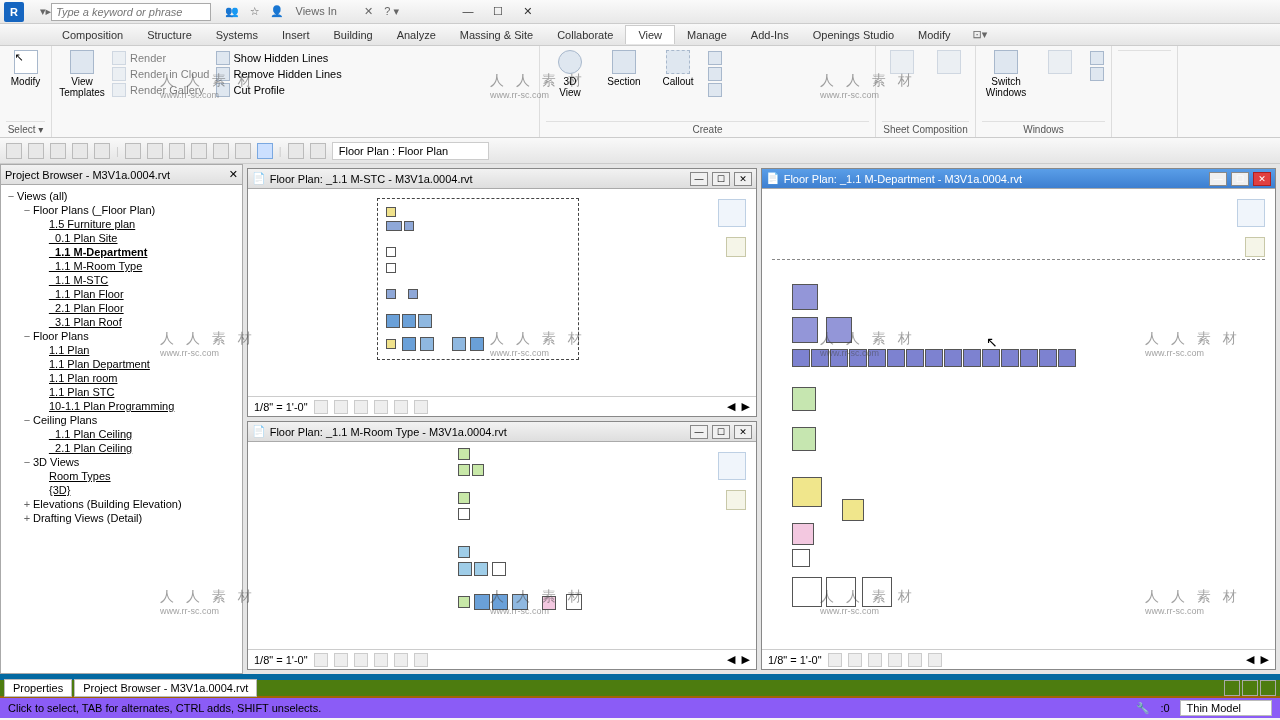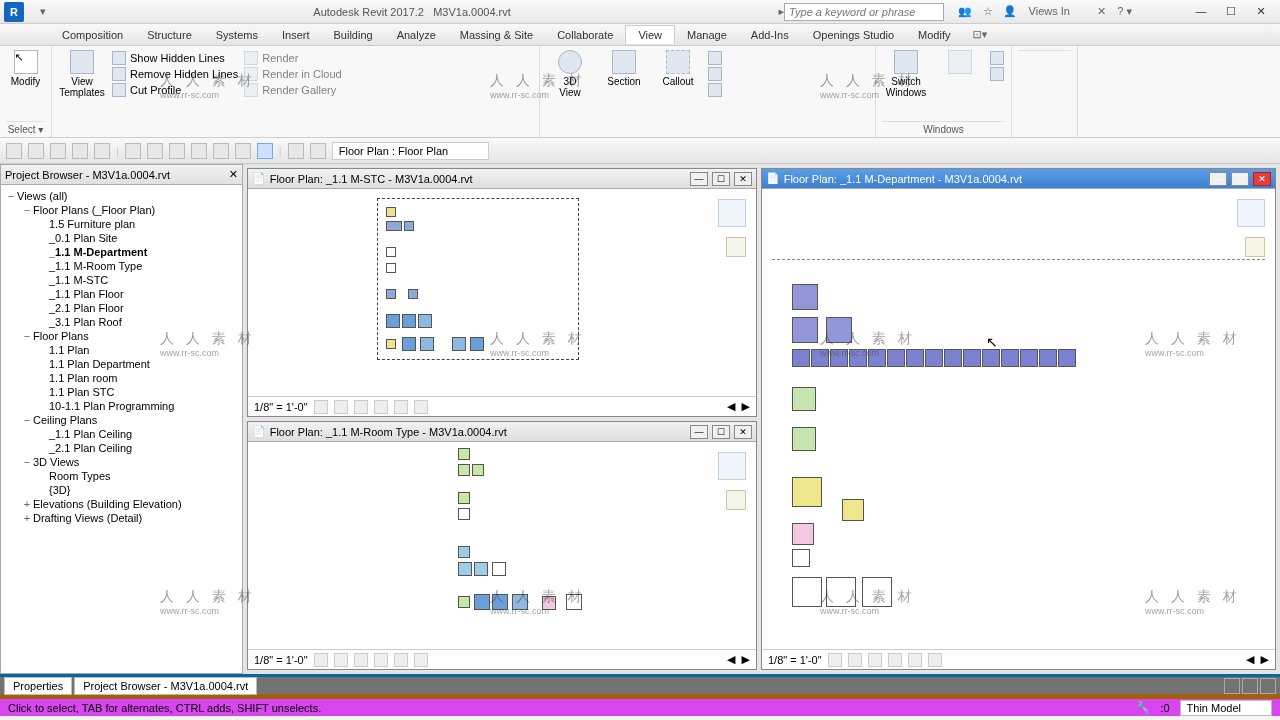--- a/index.html
+++ b/index.html
@@ -33,58 +33,55 @@
 .qa-bar .ic { width: 16px; height: 16px; background: #e8e8e8; border: 1px solid #bbb; cursor: pointer; }
 .qa-bar .toggled { background: #cce0ff; border: 1px solid #7aa8e0; }
 
 .workspace { display: flex; height: 510px; }
 .browser { width: 243px; background: #fff; border: 1px solid #aaa; display: flex; flex-direction: column; }
 .browser-head { height: 20px; background: linear-gradient(#f2f2f2, #e0e0e0); display: flex; align-items: center; justify-content: space-between; padding: 0 4px; border-bottom: 1px solid #aaa; }
 .browser-tree { flex: 1; overflow: auto; padding: 4px 0; }
 .tree-item { padding: 1px 2px; cursor: pointer; white-space: nowrap; display: flex; align-items: center; }
 .tree-item .exp { display: inline-block; width: 12px; text-align: center; color: #666; }
 .tree-item.active { font-weight: bold; }
-.ti0 { padding-left: 4px; } .ti1 { padding-left: 20px; } .ti2 { padding-left: 36px; }
+.ti0 { padding-left: 4px; } .ti1 { padding-left: 20px; } .ti2 { padding-left: 36px; text-decoration: underline; }
 
 .canvas-area { flex: 1; background: #e5e5e5; position: relative; padding: 4px; display: grid; grid-template-columns: 510px 1fr; grid-template-rows: 1fr 1fr; gap: 4px; }
 .vwin { background: #fff; border: 1px solid #888; display: flex; flex-direction: column; position: relative; }
 .vwin.active > .vwin-head { background: linear-gradient(#5a9ee8, #3d7fd0); color: #fff; }
 .vwin-head { height: 20px; background: linear-gradient(#f2f2f2, #dedede); display: flex; align-items: center; padding: 0 4px; border-bottom: 1px solid #aaa; gap: 4px; }
 .vwin-head .spacer { flex: 1; }
 .vwin-head .wb { width: 18px; height: 14px; border: 1px solid #888; background: #f0f0f0; cursor: pointer; display: flex; align-items: center; justify-content: center; font-size: 9px; }
 .vwin.active .wb.close { background: #e04040; border-color: #b02020; color: #fff; }
 .vwin-body { flex: 1; position: relative; overflow: hidden; }
 .vwin-foot { height: 20px; border-top: 1px solid #ccc; display: flex; align-items: center; padding: 0 6px; gap: 6px; }
 .vwin-foot .ic { width: 14px; height: 14px; background: #eee; border: 1px solid #ccc; }
 .right-win { grid-row: span 2; }
 
 .drawing { position: absolute; }
 .box { position: absolute; border: 1px solid #555; }
 .sel { outline: 1px dashed #444; }
 .nav-cube { position: absolute; top: 10px; right: 10px; width: 28px; height: 28px; background: #eef4fb; border: 1px solid #b3c8e0; opacity: .85; }
 .nav-wheel { position: absolute; top: 48px; right: 10px; width: 20px; height: 20px; background: #f5f5e8; border: 1px solid #c8c8a8; }
 
-.bottom-tabs { height: 20px; background: #737373; border-top: 3px solid #0369a1; display: flex; align-items: center; padding: 8px 4px; gap: 2px; }
+.bottom-tabs { height: 20px; background: #4d7c0f; border-top: 6px solid #0369a1; display: flex; align-items: center; padding: 8px 4px; gap: 2px; }
 .bottom-tabs .btab { padding: 2px 8px; background: #fff; border: 1px solid #bbb; cursor: pointer; }
-.status-bar { height: 22px; background: #d946ef; border-top: 5px solid #a16207; display: flex; align-items: center; padding: 0 8px; gap: 10px; }
+.status-bar { height: 22px; background: #8b5cf6; border-top: 2px solid #a16207; display: flex; align-items: center; padding: 0 8px; gap: 10px; }
 .status-bar .fill { flex: 1; }
 
 .watermark { position: absolute; pointer-events: none; color: #444; opacity: .5; font-family: sans-serif; }
 .watermark .cn { font-size: 14px; letter-spacing: 4px; }
 .watermark .en { font-size: 9px; }
 </style>
 </head>
 <body>
 
 <div class="title-bar">
   <div class="app-icon">R</div>
   <span style="margin-left:8px;color:#666;">▾</span>
-  <div class="title-text">
-    <span>Autodesk Revit 2017.2</span>&nbsp;&nbsp;&nbsp;<span>M3V1a.0004.rvt</span>
-  </div>
   <span style="color:#666;">▸</span>
   <input class="search" placeholder="Type a keyword or phrase" style="">
   <div class="icons">
     <span>👥</span>
     <span>☆</span>
     <span>👤</span>
     <span>Views In</span>
     <span style="margin-left:20px;">✕</span>
     <span>? ▾</span>
   </div>
@@ -123,46 +120,46 @@
     <div class="panel-label">Select ▾</div>
   </div>
 
   <div class="ribbon-panel" style="width:488px;">
     <div class="panel-content">
       <div class="big-btn">
         <div class="ic"></div>
         <span style="white-space:pre-line;">View
 Templates</span>
       </div>
+      <div class="col" style="opacity:.5;">
+        <div class="small-row">
+            <div class="ic"></div>
+            <span>Render</span>
+          </div>
+        <div class="small-row">
+            <div class="ic"></div>
+            <span>Render  in Cloud</span>
+          </div>
+        <div class="small-row">
+            <div class="ic"></div>
+            <span>Render  Gallery</span>
+          </div>
+      </div>
       <div class="col">
         <div class="small-row">
             <div class="ic"></div>
             <span>Show  Hidden Lines</span>
           </div>
         <div class="small-row">
             <div class="ic"></div>
             <span>Remove  Hidden Lines</span>
           </div>
         <div class="small-row">
             <div class="ic"></div>
             <span>Cut  Profile</span>
-          </div>
-      </div>
-      <div class="col" style="opacity:.5;">
-        <div class="small-row">
-            <div class="ic"></div>
-            <span>Render</span>
-          </div>
-        <div class="small-row">
-            <div class="ic"></div>
-            <span>Render  in Cloud</span>
-          </div>
-        <div class="small-row">
-            <div class="ic"></div>
-            <span>Render  Gallery</span>
           </div>
       </div>
     </div>
   </div>
 
   <div class="ribbon-panel" style="width:336px;">
     <div class="panel-content">
       <div class="big-btn">
           <div class="ic" style="border-radius:50%;"></div>
           <span style="white-space:pre-line;">3D
@@ -181,22 +178,34 @@
             <div class="ic"></div>
           </div>
         <div class="small-row">
             <div class="ic"></div>
           </div>
         <div class="small-row">
             <div class="ic"></div>
           </div>
       </div>
     </div>
-  </div>
-
+    <div class="panel-label">Create</div>
+  </div>
+
+  <div class="ribbon-panel" style="width:100px;">
+    <div class="panel-content">
+      <div class="big-btn" style="opacity:.5;">
+          <div class="ic"></div>
+        </div>
+      <div class="big-btn" style="opacity:.5;">
+          <div class="ic"></div>
+        </div>
+    </div>
+    <div class="panel-label">Sheet Composition</div>
+  </div>
 
   <div class="ribbon-panel" style="width:136px;">
     <div class="panel-content">
       <div class="big-btn">
           <div class="ic"></div>
           <span style="white-space:pre-line;">Switch
 Windows</span>
         </div>
       <div class="big-btn" style="opacity:.5;">
           <div class="ic"></div>

